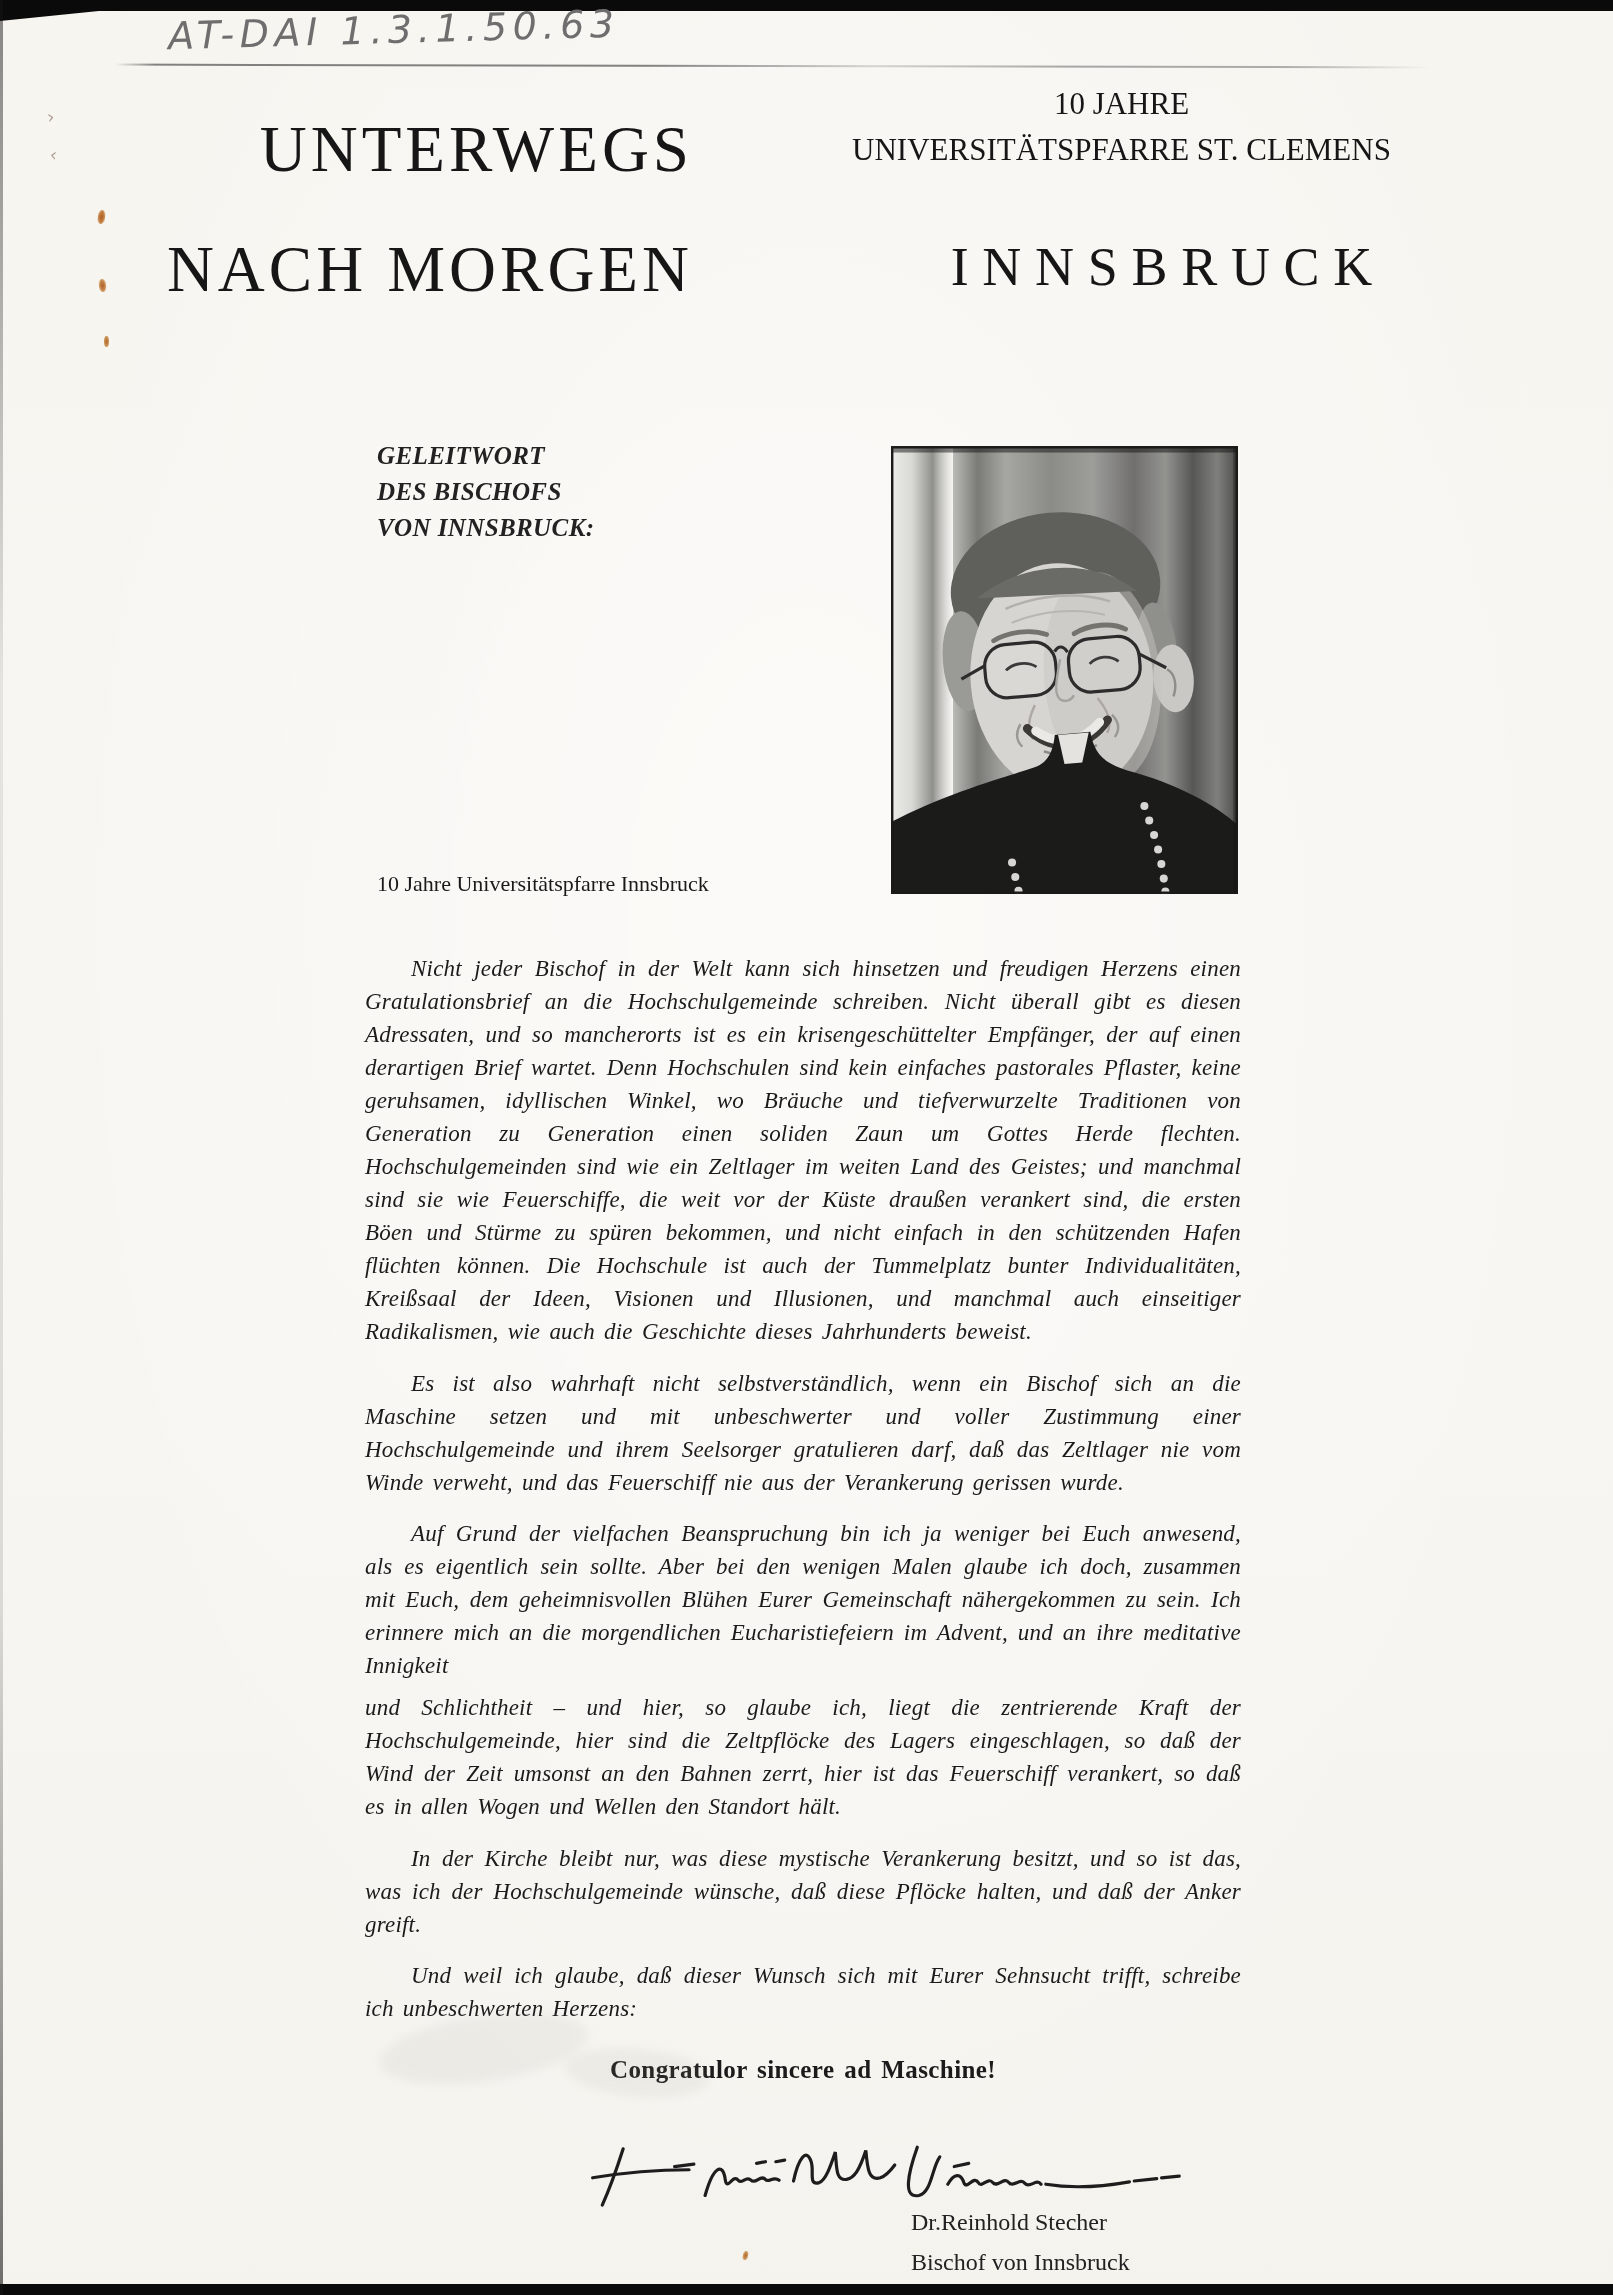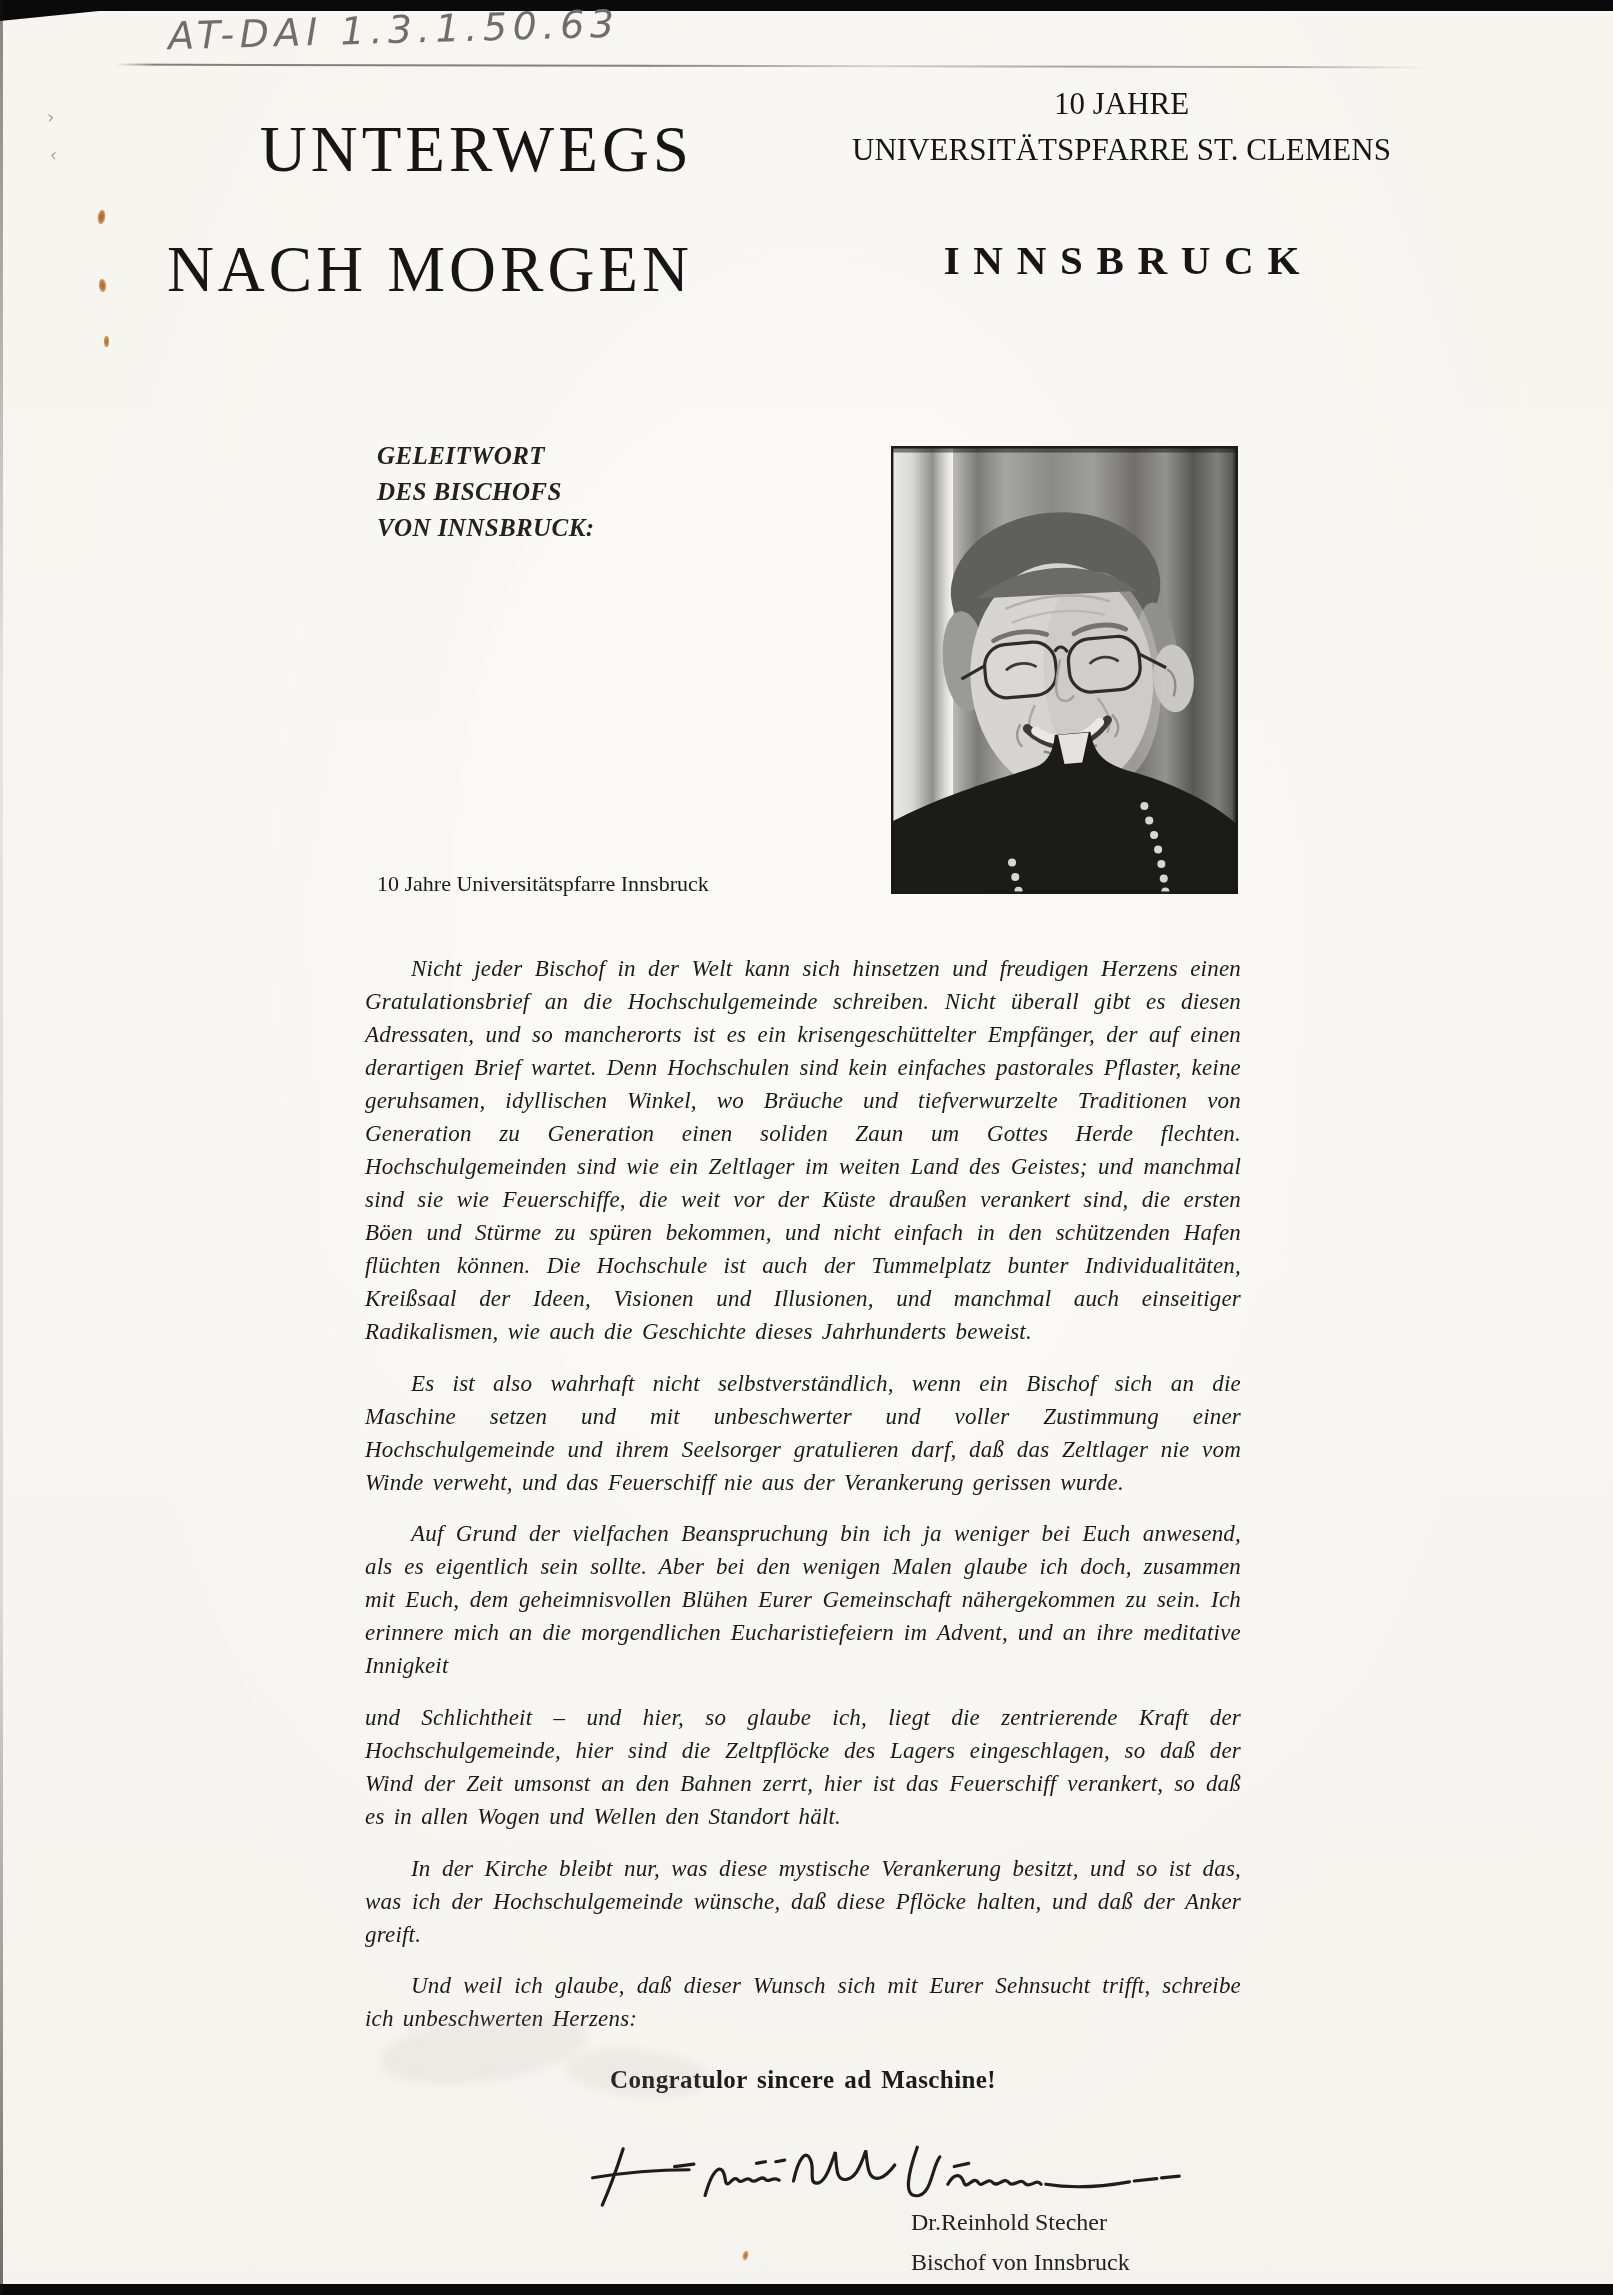--- a/index.html
+++ b/index.html
@@ -26,35 +26,35 @@
   }
   .pencil-line{position:absolute;left:115px;top:65px;width:1329px;height:2.4px;transform:rotate(0.12deg);
     background:linear-gradient(90deg,rgba(90,90,90,0) 0%,rgba(90,90,90,.75) 3%,rgba(80,80,80,.7) 40%,
       rgba(120,120,120,.28) 57%,rgba(100,100,100,.55) 72%,rgba(100,100,100,.5) 88%,rgba(110,110,110,0) 99%);}
   
   .masthead{position:absolute;left:136px;top:89px;width:557px;text-align:right;
     font-size:65px;line-height:120px;letter-spacing:4px;font-weight:500;color:#161616;}
   
   .event-header{position:absolute;left:819px;top:81px;width:605px;text-align:center;
     font-size:31px;line-height:46px;color:#161616;}
-  .innsbruck{position:absolute;left:819px;top:236px;width:605px;text-align:center;
-    font-size:41px;letter-spacing:13.7px;text-indent:13.7px;color:#161616;font-weight:bold;}
+  .innsbruck{position:absolute;left:859px;top:236px;width:605px;text-align:center;
+    font-size:54px;letter-spacing:13.7px;text-indent:13.7px;color:#161616;}
   
   .fw-heading{position:absolute;left:377px;top:438px;font-size:25px;font-weight:700;
     line-height:36px;letter-spacing:0.4px;color:#222;font-style:italic;}
   .caption{position:absolute;left:377px;top:871px;font-size:22px;color:#1a1a1a;}
   
   .photo{position:absolute;left:891px;top:446px;width:347px;height:448px;}
   
   .body-text{position:absolute;left:365px;top:952px;width:876px;
     font-style:italic;font-size:23px;line-height:33px;text-align:justify;
     word-spacing:3.2px;letter-spacing:0.2px;color:#1b1b1b;}
   .body-text p{margin:0 0 0 0;}
   .body-text p.gap{margin-top:18.6px;}
-  .body-text p.small-gap{margin-top:19px;}
+  .body-text p.small-gap{margin-top:9px;}
   .body-text p.indent{text-indent:46px;}
   .congrats{margin-top:27.4px;font-style:normal;font-weight:700;font-size:25px;
     text-align:center;letter-spacing:0.4px;}
   
   .signature{position:absolute;left:553px;top:2136px;width:653px;height:90px;}
   .signatory{position:absolute;left:911px;top:2202px;width:355px;text-align:left;
     font-size:24px;line-height:40px;color:#222;}
   
   .rust{position:absolute;border-radius:50%;filter:blur(0.5px);}
   .rust.r1{left:98px;top:210px;width:7.3px;height:13.7px;background:radial-gradient(#b05f22,#c98a4e 70%,transparent);transform:rotate(8deg);}

